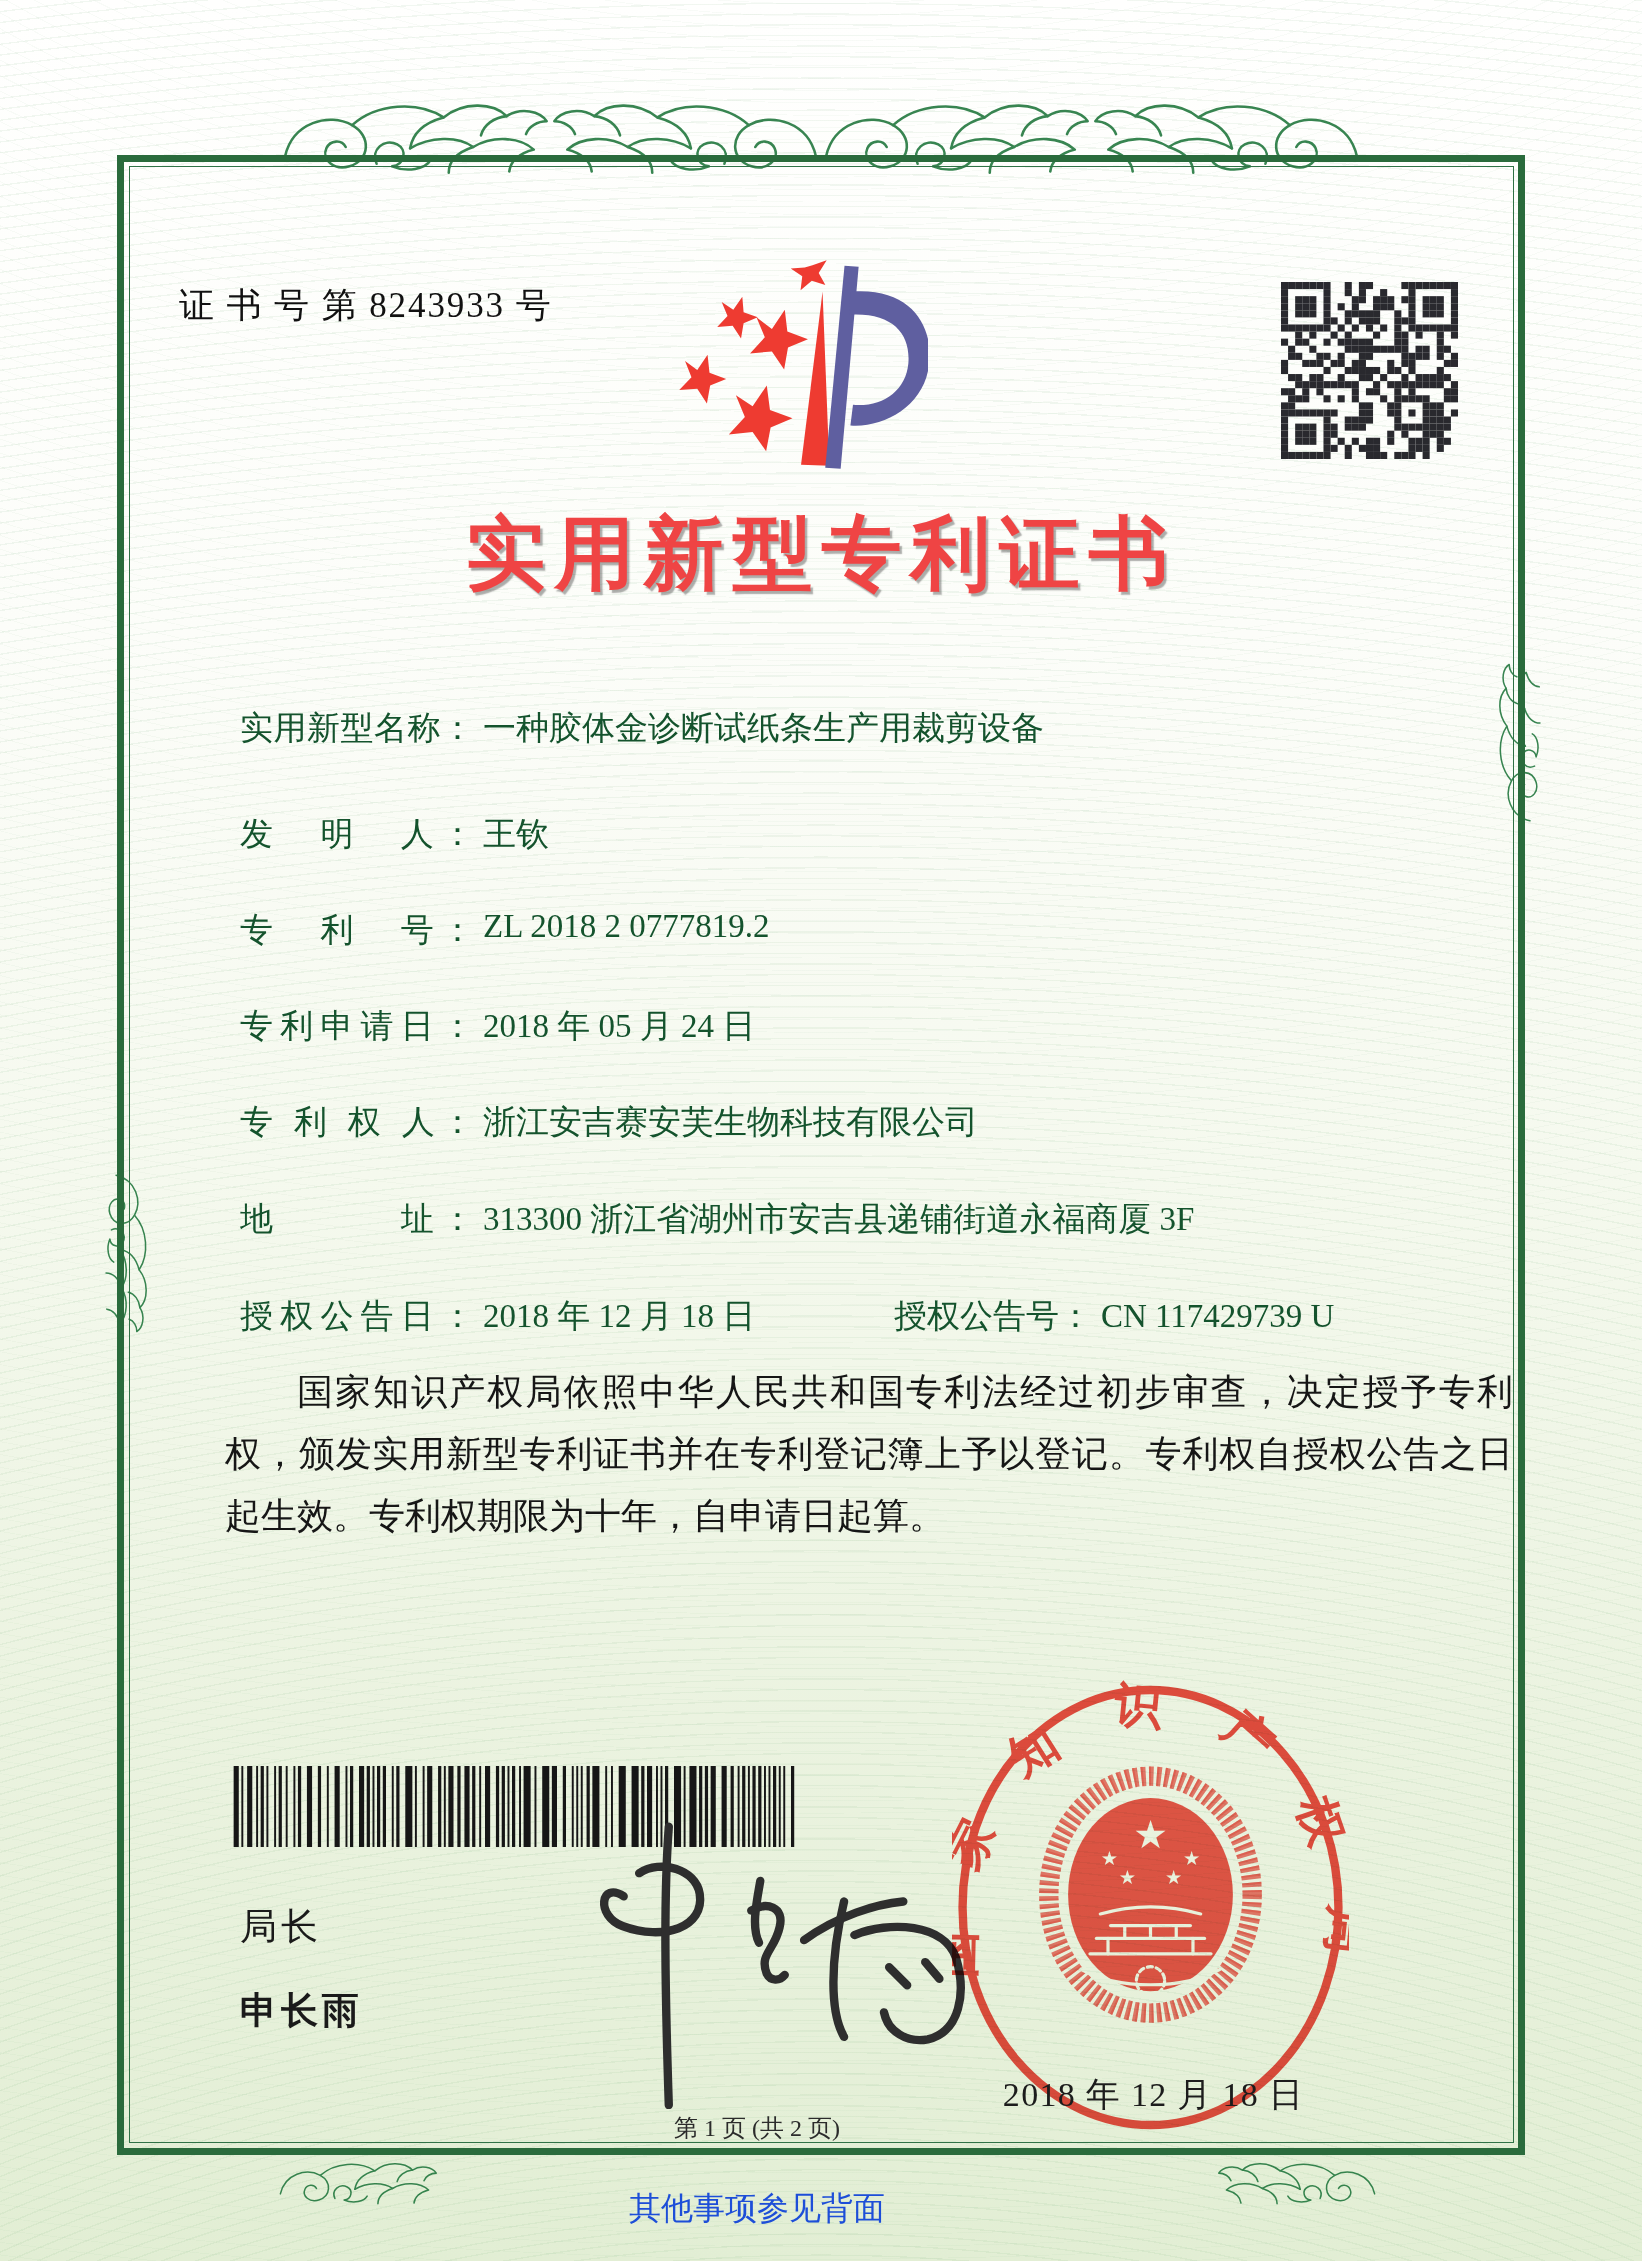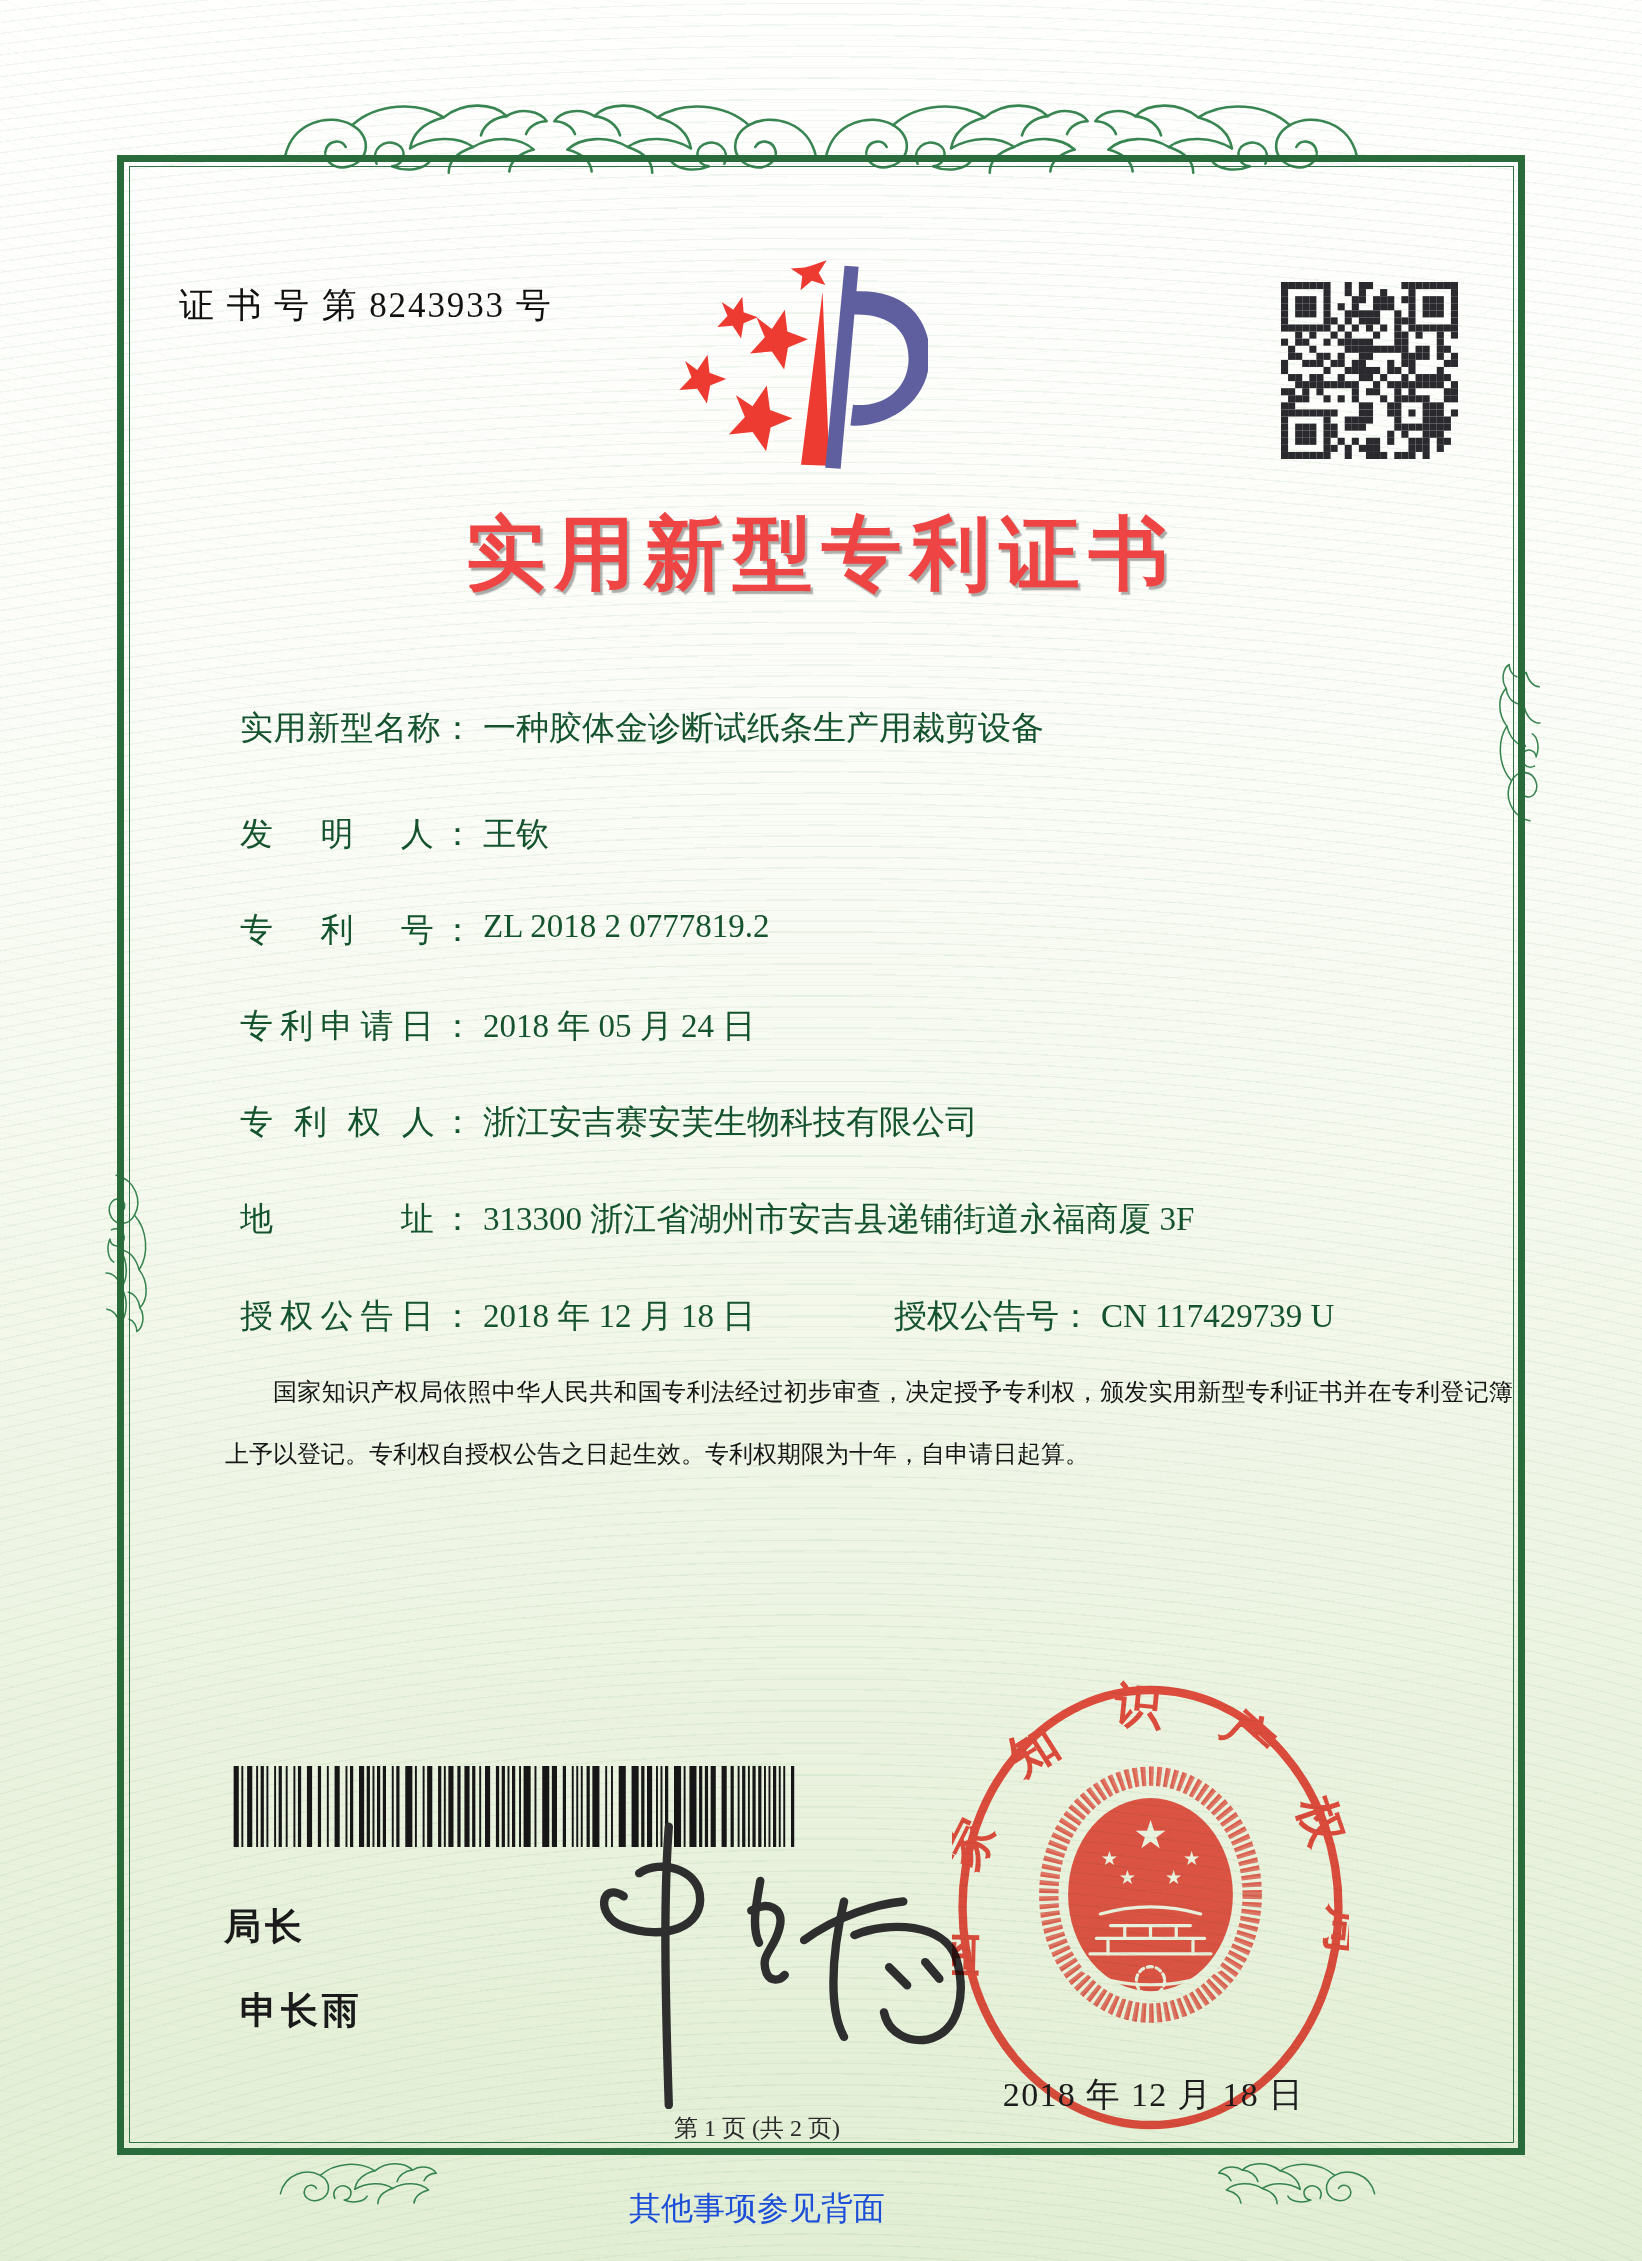--- a/index.html
+++ b/index.html
@@ -18,27 +18,27 @@
   
   .cert-no{left:179px;top:282px;font-size:35px;letter-spacing:1.9px;color:#111;}
   .title{left:50%;transform:translateX(-50%);top:501px;font-size:80px;font-weight:bold;
          letter-spacing:9px;white-space:nowrap;color:#ef4444;text-shadow:2.6px 3.2px 1.3px rgba(40,40,40,.38);}
   
   .frow{left:240px;font-size:33px;white-space:nowrap;color:#14532d;}
   .flabel{display:inline-block;width:234px;text-align:justify;text-align-last:justify;
           -moz-text-align-last:justify;vertical-align:top;}
   .fvalue{margin-left:9px;}
   
-  .bodytext{left:225px;top:1361px;width:1288px;font-size:24px;line-height:62px;
+  .bodytext{left:225px;top:1361px;width:1288px;font-size:36px;line-height:62px;
             text-align:justify;color:#161616;}
   .bodytext p{margin:0;text-indent:2em;}
   
   .barcode{left:233px;top:1766px;}
   .barcode svg rect{fill:#161616;}
-  .sig-title{left:224px;top:1902px;font-size:37px;font-weight:700;letter-spacing:3.9px;text-align:right;}
+  .sig-title{left:240px;top:1902px;font-size:37px;font-weight:400;letter-spacing:3.9px;text-align:right;}
   .sig-name{left:240px;top:1986px;font-size:37px;font-weight:600;letter-spacing:3.9px;}
   .signature{left:567px;top:1819px;}
   .seal{left:952px;top:1679px;mix-blend-mode:multiply;opacity:.93;}
   .seal-date{left:960px;top:2072px;width:387px;text-align:center;font-size:34px;
              letter-spacing:1.3px;color:#1c1c1c;}
   .page-num{left:113px;top:2112px;width:1288px;text-align:center;font-size:24px;color:#2b2b2b;}
   .back-note{left:113px;top:2187px;width:1288px;text-align:center;font-size:32px;color:#1d4ed8;}
   .band{pointer-events:none;}
 </style>
 </head>

